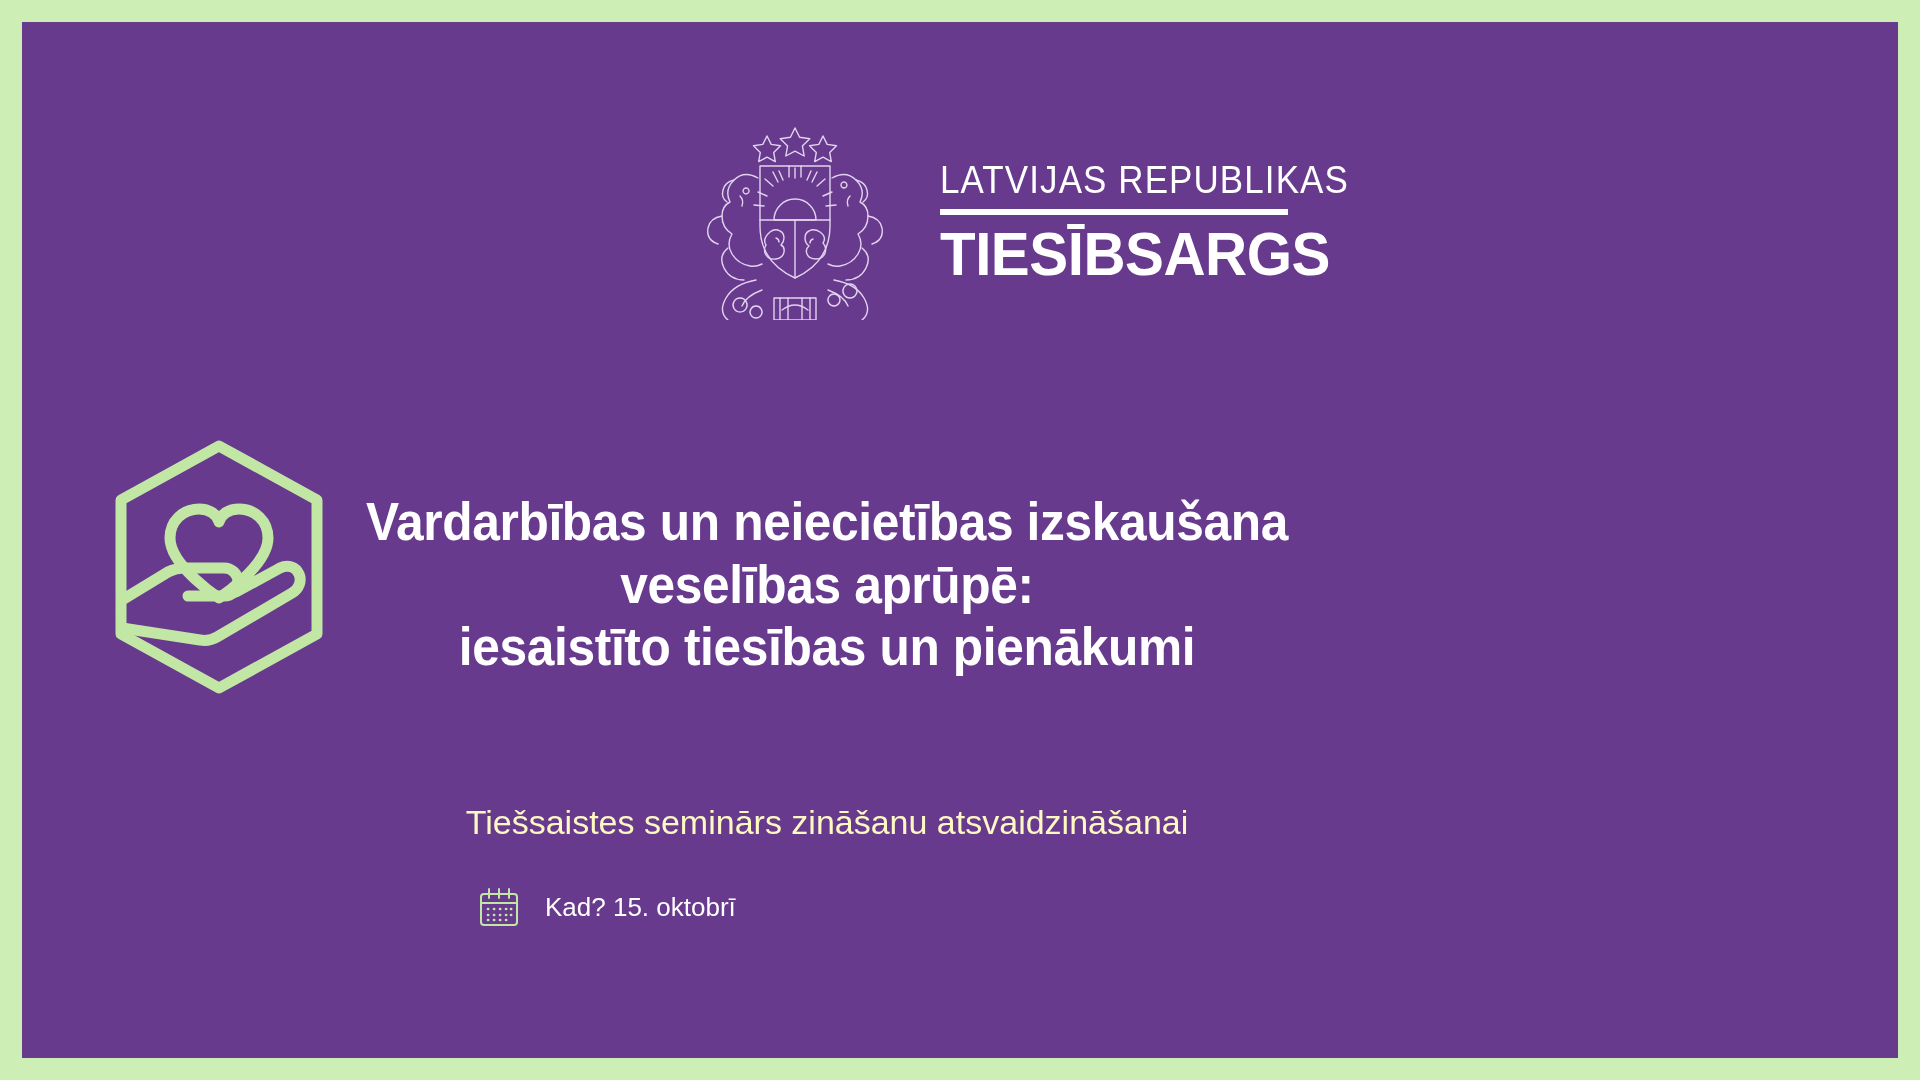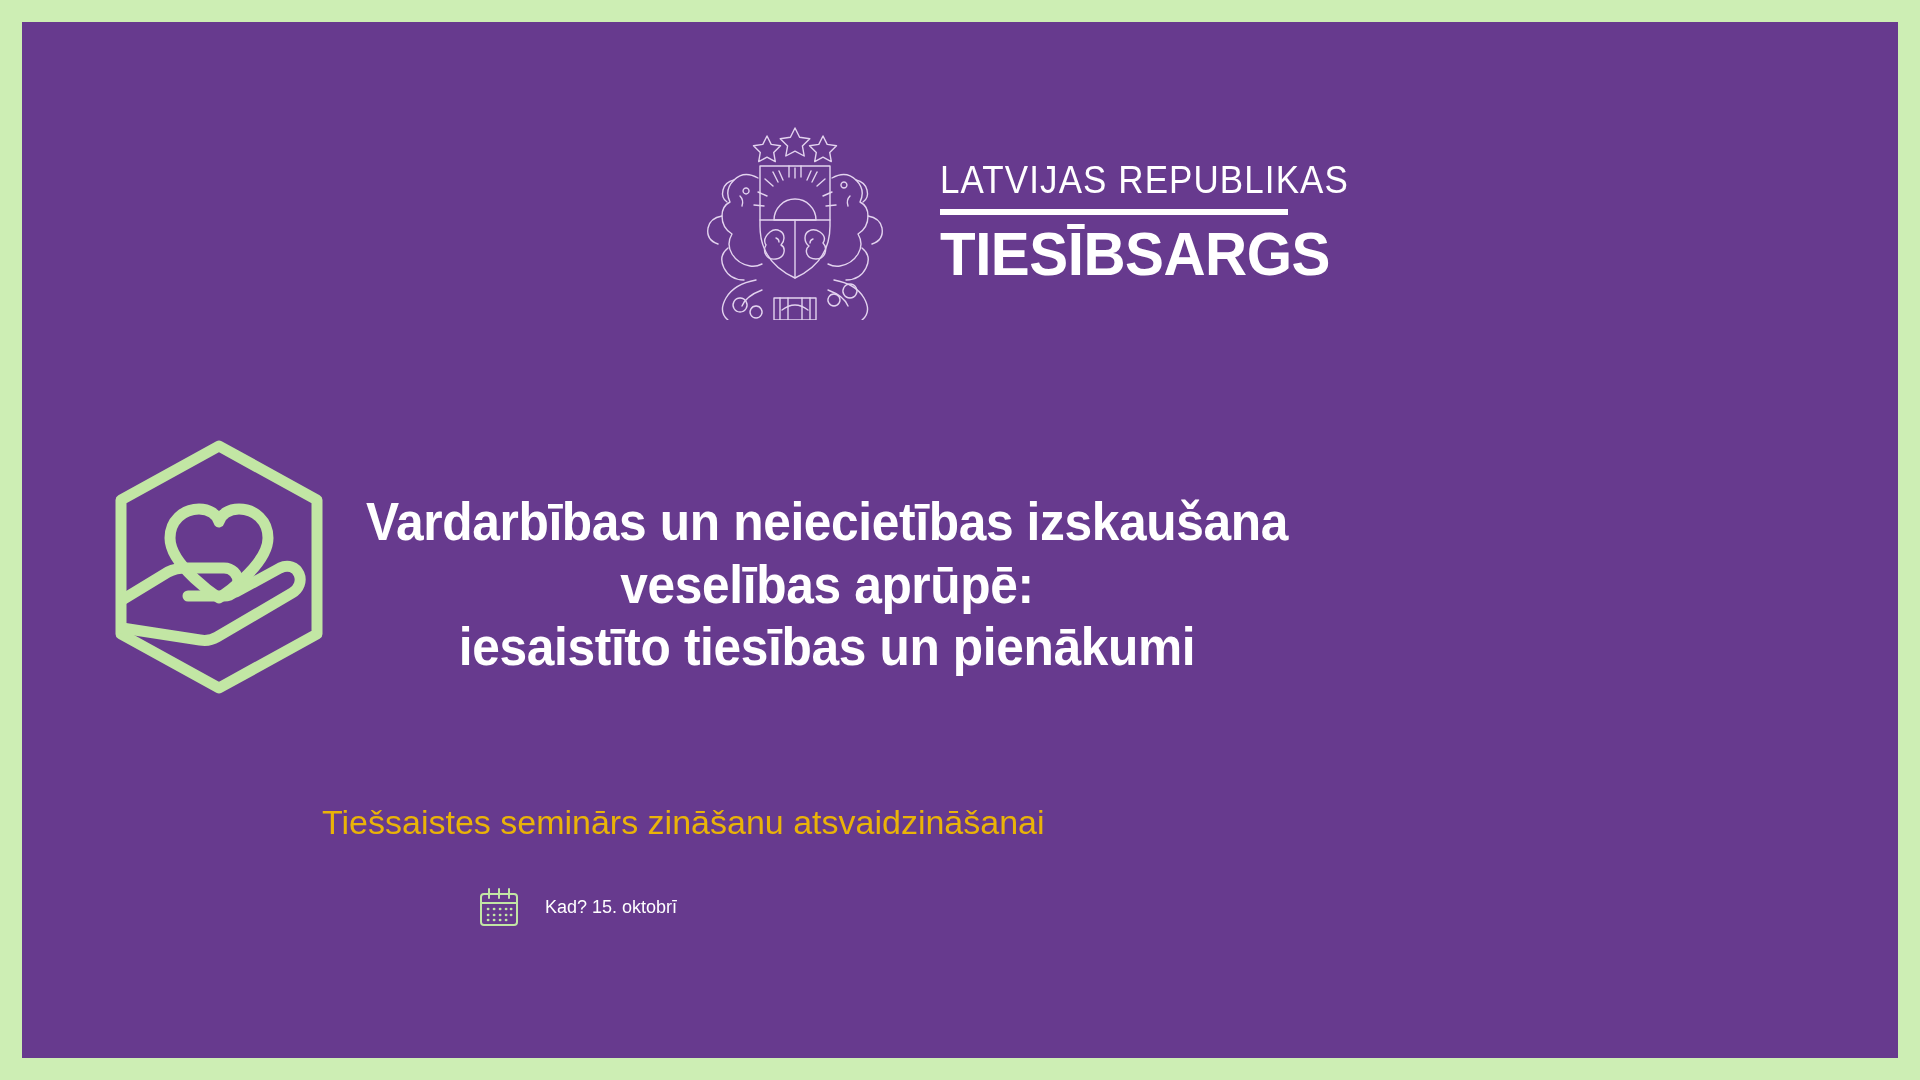--- a/index.html
+++ b/index.html
@@ -108,22 +108,22 @@
     transform-origin: center top;
   }
   #headline .hl-line { display: block; white-space: nowrap; }
 
   
   #subtitle {
     position: absolute;
     left: 300px;
     top: 780px;
     width: 1010px;
-    text-align: left;
-    color: #eab308;
+    text-align: center;
+    color: #fef9c3;
     font-weight: 400;
     font-size: 34px;
     line-height: 1.2;
     white-space: nowrap;
   }
 
   
   #info-list {
     position: absolute;
     left: 455px;
@@ -134,21 +134,21 @@
   }
   .info-row {
     display: flex;
     align-items: center;
     gap: 24px;
     height: 46px;
   }
   .info-icon { width: 44px; height: 44px; flex: none; }
   .info-text {
     color: #ffffff;
-    font-size: 18px;
+    font-size: 26px;
     font-weight: 400;
     line-height: 1;
     white-space: nowrap;
     text-align: center;
   }
 </style>
 </head>
 <body>
 
 <div id="slide-frame">

